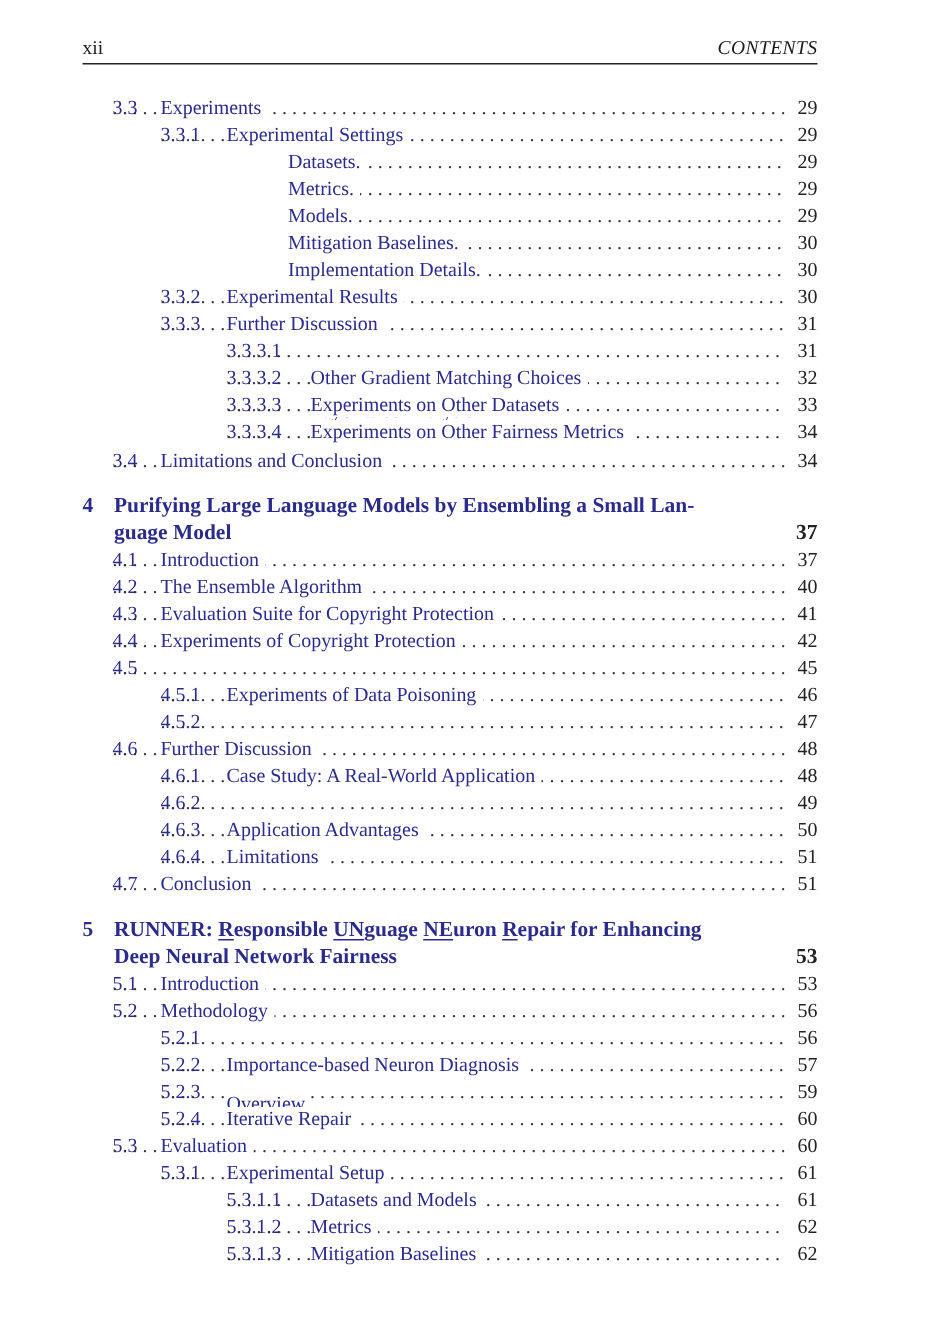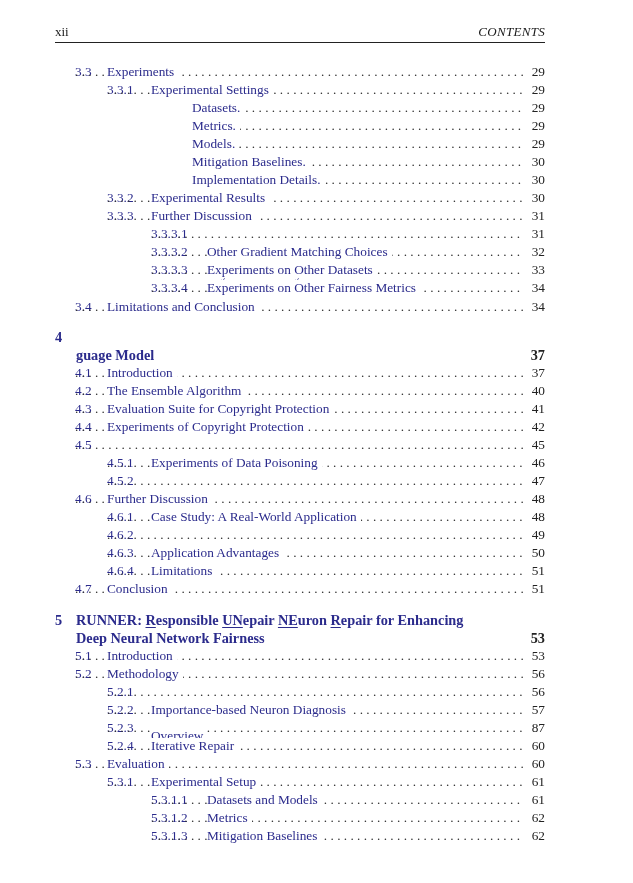--- a/index.html
+++ b/index.html
@@ -210,21 +210,21 @@
       </div>
       <div class="row" style="top: 702px; left: 107px; width: 438px;">
         <span class="dots">. . . . . . . . . . . . . . . . . . . . . . . . . . . . . . . . . . . . . . . . . . . . . . . . . . . . . . . . . . . . . . . . . . . . . . . . . . . . . . . . </span>
         <span class="no" style="left: 0px;">5.2.2</span>
         <span class="txt" style="left: 44px;">Importance-based Neuron Diagnosis</span>
         <span class="pg">57</span>
       </div>
       <div class="row" style="top: 720px; left: 107px; width: 438px;">
         <span class="dots">. . . . . . . . . . . . . . . . . . . . . . . . . . . . . . . . . . . . . . . . . . . . . . . . . . . . . . . . . . . . . . . . . . . . . . . . . . . . . . . . </span>
         <span class="no" style="left: 0px;">5.2.3</span>
-        <span class="pg">87</span>
+        <span class="pg">59</span>
       </div>
       <div class="row" style="top: 738px; left: 107px; width: 438px;">
         <span class="dots">. . . . . . . . . . . . . . . . . . . . . . . . . . . . . . . . . . . . . . . . . . . . . . . . . . . . . . . . . . . . . . . . . . . . . . . . . . . . . . . . </span>
         <span class="no" style="left: 0px;">5.2.4</span>
         <span class="txt" style="left: 44px;">Iterative Repair</span>
         <span class="pg">60</span>
       </div>
       <div class="row" style="top: 756px; left: 75px; width: 470px;">
         <span class="dots">. . . . . . . . . . . . . . . . . . . . . . . . . . . . . . . . . . . . . . . . . . . . . . . . . . . . . . . . . . . . . . . . . . . . . . . . . . . . . . . . </span>
         <span class="no" style="left: 0px;">5.3</span>
@@ -250,23 +250,24 @@
         <span class="pg">62</span>
       </div>
       <div class="row" style="top: 828px; left: 151px; width: 394px;">
         <span class="dots">. . . . . . . . . . . . . . . . . . . . . . . . . . . . . . . . . . . . . . . . . . . . . . . . . . . . . . . . . . . . . . . . . . . . . . . . . . . . . . . . </span>
         <span class="no" style="left: 0px;">5.3.1.3</span>
         <span class="txt" style="left: 56px;">Mitigation Baselines</span>
         <span class="pg">62</span>
       </div>
       <div class="chap" style="left: 55px; top: 329px; width: 490px; height: 36px;">
         <span class="no">4</span>
+        <span class="l1">Purifying Large Language Models by Ensembling a Small Lan-</span>
         <span class="l2">guage Model</span>
         <span class="pg">37</span>
       </div>
       <div class="chap" style="left: 55px; top: 612px; width: 490px; height: 36px;">
         <span class="no">5</span>
-        <span class="l1"><span>RUNNER: </span><u>R</u><span>esponsible </span><u>UN</u><span>epair </span><u>NE</u><span>uron </span><u>R</u><span>epair for Enhancing</span></span>
+        <span class="l1"><span>RUNNER: </span><u>R</u><span>esponsible </span><u>UN</u><span>guage </span><u>NE</u><span>uron </span><u>R</u><span>epair for Enhancing</span></span>
         <span class="l2">Deep Neural Network Fairness</span>
         <span class="pg">53</span>
       </div>
     </div>
 </div>
 
 </body></html>

